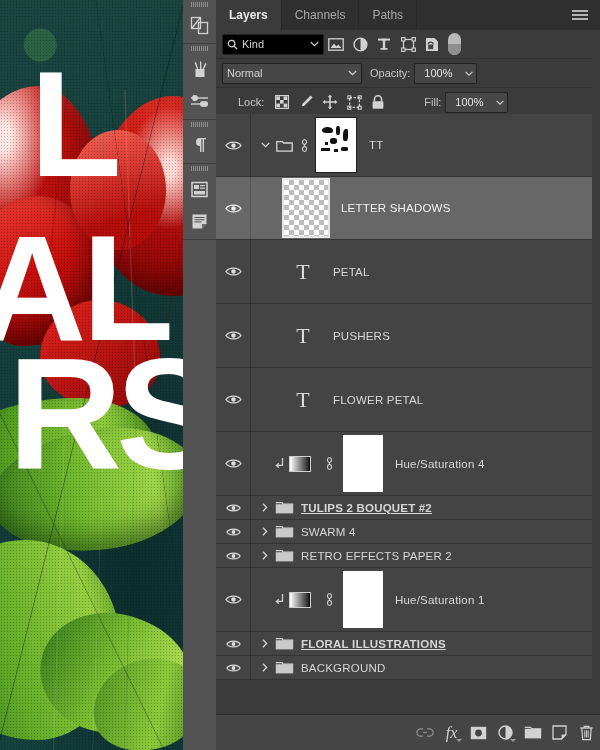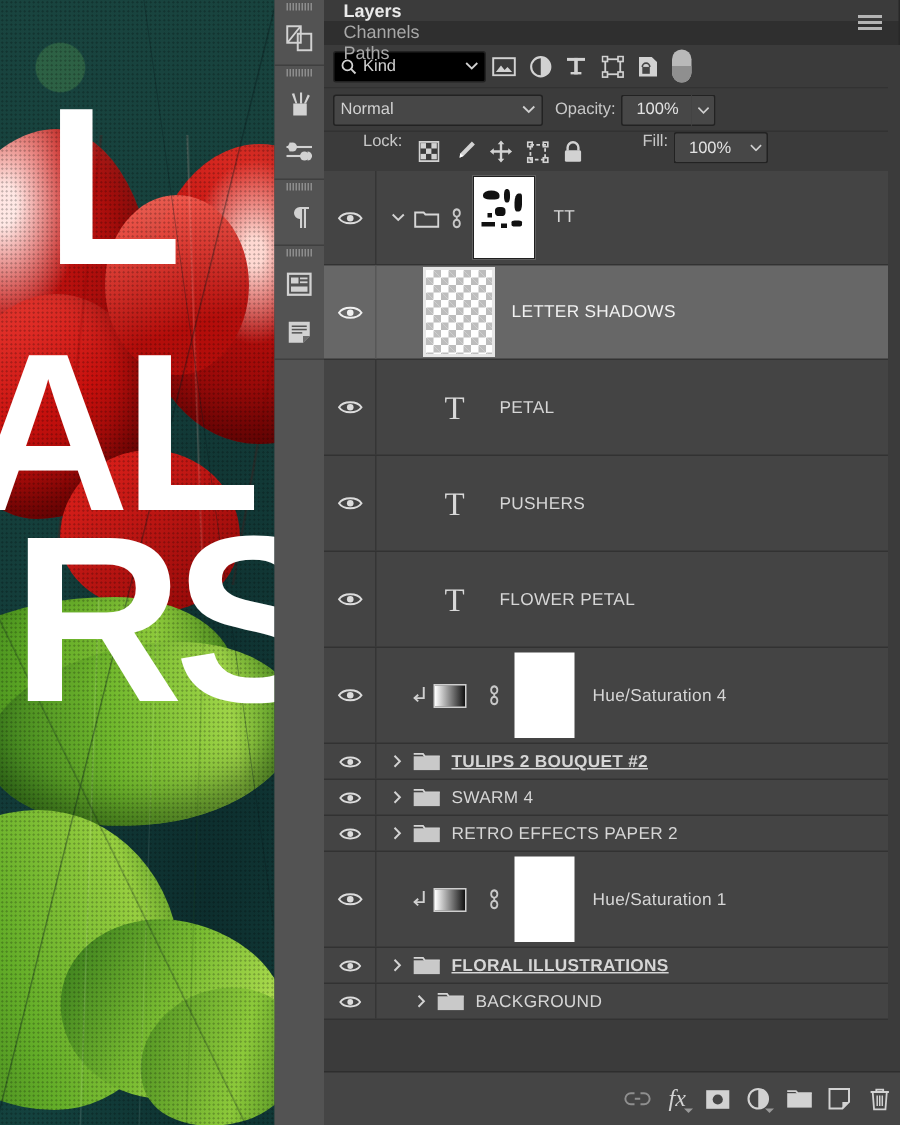--- a/index.html
+++ b/index.html
@@ -90,21 +90,21 @@
   .rail-grp{border-bottom:1px solid #3f3f3f;padding-bottom:2px;}
   .rail-grip{height:9px;display:flex;align-items:center;justify-content:center;gap:1px;}
   .rail-grip i{display:block;width:1px;height:5px;background:#8d8d8d;}
   .rail-btn{height:32px;display:flex;align-items:center;justify-content:center;}
   .rail-btn svg{display:block;}
 
   
   #panel{position:absolute;left:216px;top:0;width:384px;height:750px;background:#3b3b3b;}
 
   
-  .tabbar{height:30px;background:#2f2f2f;display:flex;align-items:stretch;position:relative;flex-direction:column;}
+  .tabbar{height:30px;background:#2f2f2f;display:flex;align-items:stretch;position:relative;}
   .tab{display:flex;align-items:center;padding:0 13px;font-size:12px;color:#a8a8a8;
     border-right:1px solid #282828;}
   .tab.active{background:#3b3b3b;color:#eaeaea;font-weight:700;}
   .panel-menu{position:absolute;right:8px;top:0;height:30px;display:flex;align-items:center;
     padding:0 4px;}
   .panel-menu i{display:block;width:16px;height:2px;background:#b4b4b4;margin:2px 0;}
 
   
   .filterbar{height:28px;background:#3b3b3b;display:flex;align-items:center;
     padding:0 6px;gap:0;border-bottom:1px solid #323232;}
@@ -126,22 +126,22 @@
   .fld-label{font-size:11px;color:#c8c8c8;margin-left:8px;margin-right:4px;}
   .num-box{height:19px;background:#474747;border:1px solid #222;border-radius:2px;
     display:flex;align-items:center;padding:0 6px;color:#e2e2e2;font-size:11px;min-width:34px;
     justify-content:center;}
   .stepper{width:15px;height:19px;background:#474747;border:1px solid #222;border-left:none;
     border-radius:0 2px 2px 0;display:flex;align-items:center;justify-content:center;}
   .num-grp{display:flex;}
   .num-grp .num-box{border-radius:2px 0 0 2px;border-right:none;}
 
   
-  .lockbar{height:28px;background:#3b3b3b;display:flex;padding:0 6px;
-    border-bottom:1px solid #2e2e2e;margin-left:20px;}
+  .lockbar{height:28px;background:#3b3b3b;display:flex;align-items:center;padding:0 22px;
+    border-bottom:1px solid #2e2e2e;}
   .lock-label{font-size:11px;color:#c8c8c8;margin-right:6px;}
   .lock-ico{width:24px;height:26px;display:flex;align-items:center;justify-content:center;}
 
   
   #layer-list{position:absolute;left:0;top:114px;width:384px;height:601px;background:#3b3b3b;
     overflow:hidden;}
   .lrow{position:relative;display:flex;align-items:stretch;
     border-bottom:1px solid #323232;background:#444444;}
   .lrow.sel{background:#676767;}
   .eye-cell{width:34px;flex:none;display:flex;align-items:center;justify-content:center;
@@ -687,21 +687,21 @@
           <div class="foldericon">
             <svg width="19" height="14" viewBox="0 0 19 14">
               <path d="M0.8 1.6 H7 L8.2 3.2 H18.2 V3.2" fill="none" stroke="#d6d6d6" stroke-width="1.2"></path>
               <rect x="0.8" y="3.2" width="17.4" height="9.2" fill="#c9c9c9"></rect>
             </svg>
           </div>
           <span class="lname underline" style="margin-left:6px;">FLORAL ILLUSTRATIONS</span>
         </div>
       </div>
 
-      <div class="lrow" style="height:23px;gap:16px;">
+      <div class="lrow" style="height:23px;">
         <div class="eye-cell">
           <svg width="15" height="10" viewBox="0 0 17 11">
             <path d="M1 5.5 C4 1, 13 1, 16 5.5 C13 10, 4 10, 1 5.5 Z" fill="none" stroke="#dcdcdc" stroke-width="1.4"></path>
             <circle cx="8.5" cy="5.5" r="2.2" fill="#dcdcdc"></circle>
           </svg>
         </div>
         <div class="body-cell">
           <div class="chev">
             <svg width="6" height="9" viewBox="0 0 6 9">
                 <path d="M1 0.8 L4.6 4.5 L1 8.2" fill="none" stroke="#d2d2d2" stroke-width="1.3"></path>

